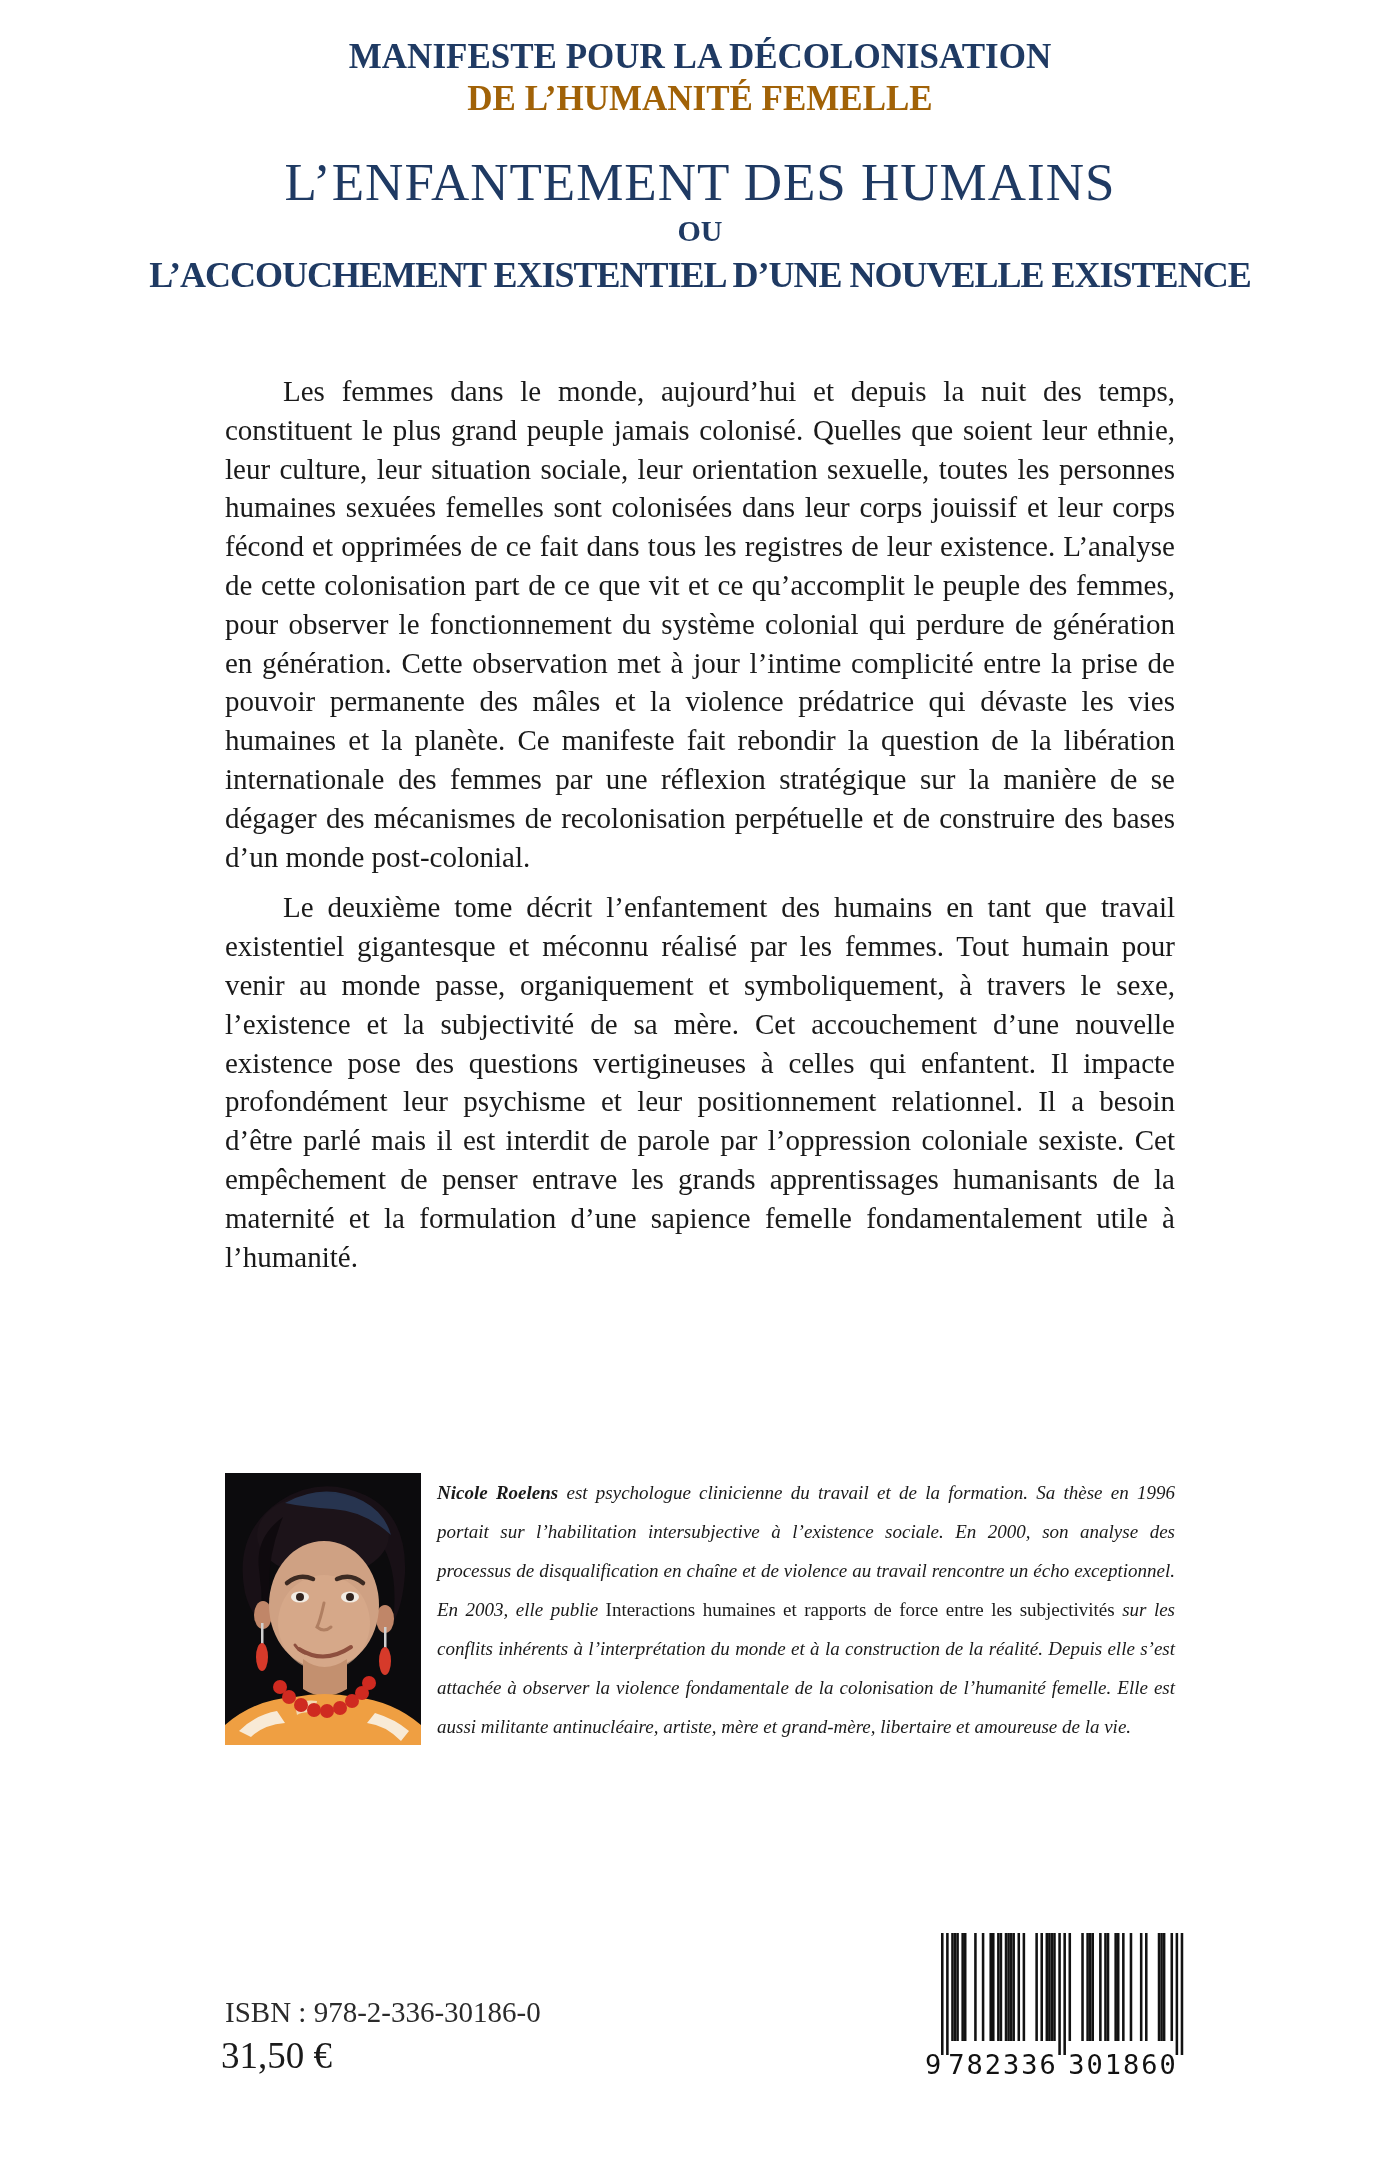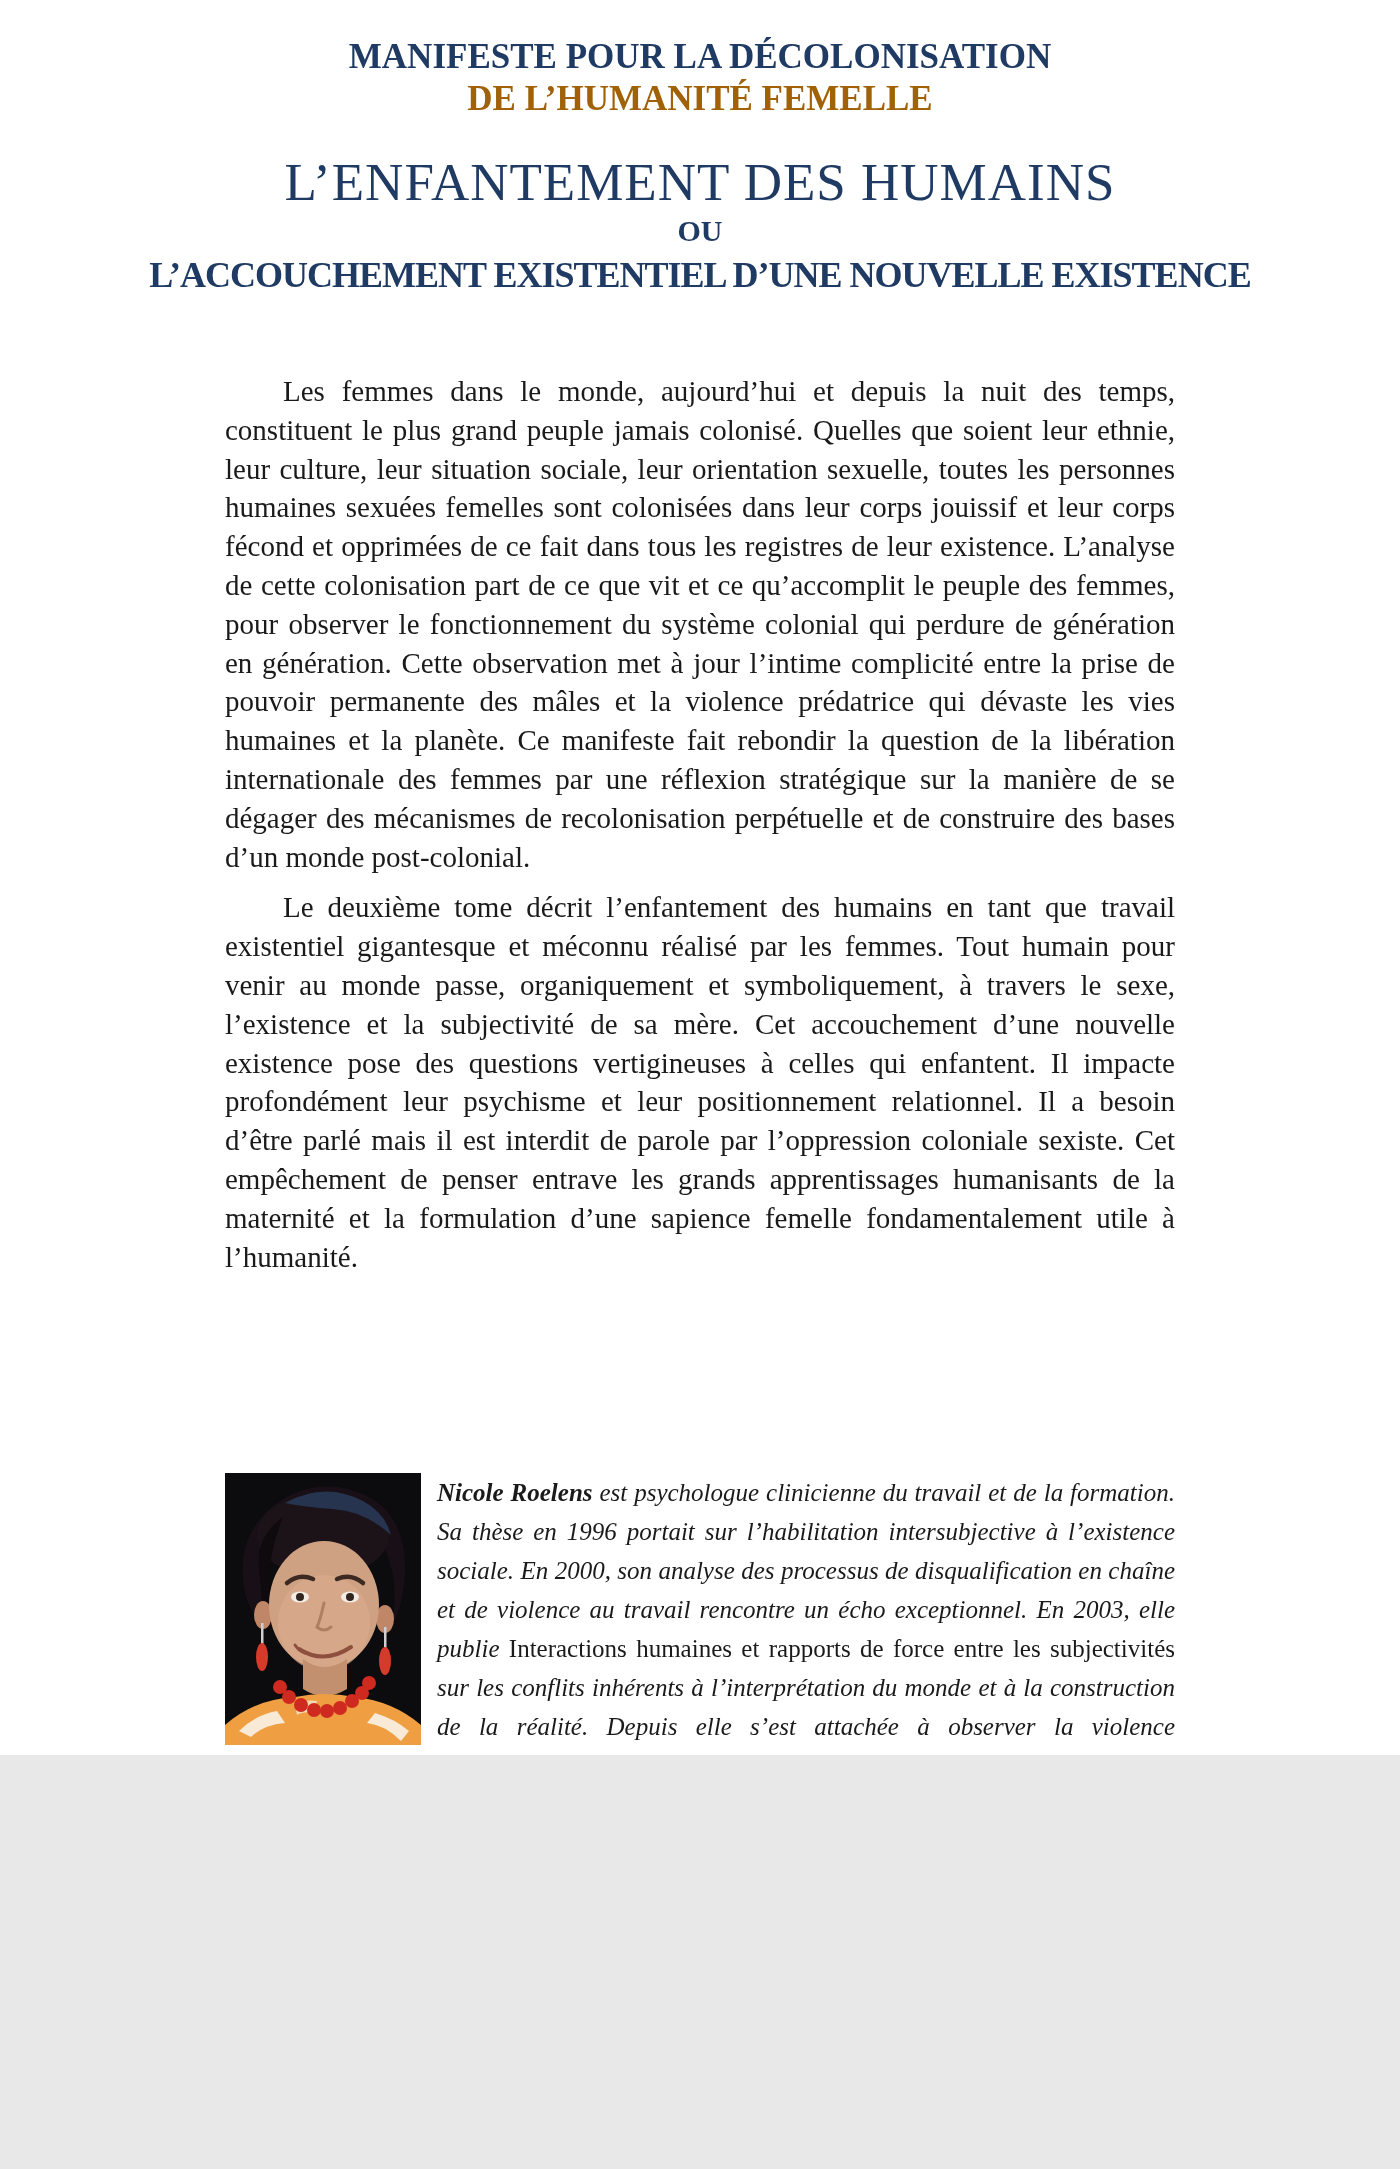--- a/index.html
+++ b/index.html
@@ -1,17 +1,17 @@
 <!DOCTYPE html>
 <html><head>
 <meta charset="utf-8">
 <style>
   html,body { margin:0; padding:0; background:#e8e8e8; }
   .page {
-    position:relative; width:1400px; height:1755px; margin:0 auto;
+    position:relative; width:1400px; height:2169px; margin:0 auto;
     background:#ffffff; overflow:hidden;
     font-family:"Liberation Serif", serif; color:#1a1a1a;
   }
   
   .title-block { position:absolute; left:0; top:0; width:1400px; text-align:center; }
   .series-line {
     font-weight:bold; font-size:35px; line-height:42px; letter-spacing:0px;
   }
   .series-line.first { margin-top:36px; }
   .tome { font-weight:bold; font-size:39px; margin-top:46px; }
@@ -21,21 +21,21 @@
   
   .synopsis {
     position:absolute; left:225px; top:372px; width:950px;
     font-size:29px; line-height:38.8px; text-align:justify;
   }
   .synopsis p { margin:0; text-indent:58px;font-family:Liberation Serif, serif; }
   .synopsis p + p { margin-top:12px; }
   
   .bio {
     position:absolute; left:225px; top:1473px; width:950px;
-    font-size:25px; line-height:39px; text-align:justify;
+    font-size:19px; line-height:39px; text-align:justify;
   }
   .photo-float {
     float:left; width:196px; height:272px;
     margin:0 16px 8px 0;
   }
   .photo-float svg { display:block; width:196px; height:272px; }
   .seg-bold-italic { font-style:italic; font-weight:bold; }
   .seg-italic { font-style:italic; }
   .seg-roman { font-style:normal; }
   

